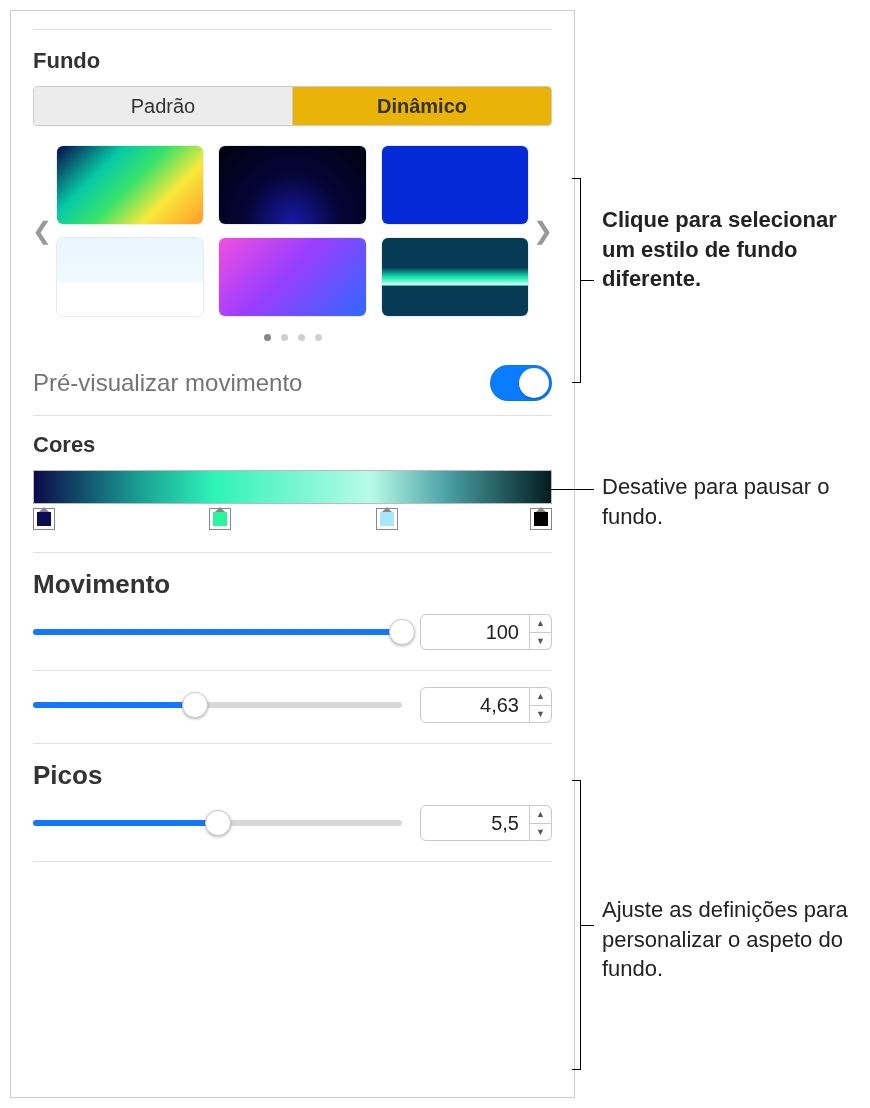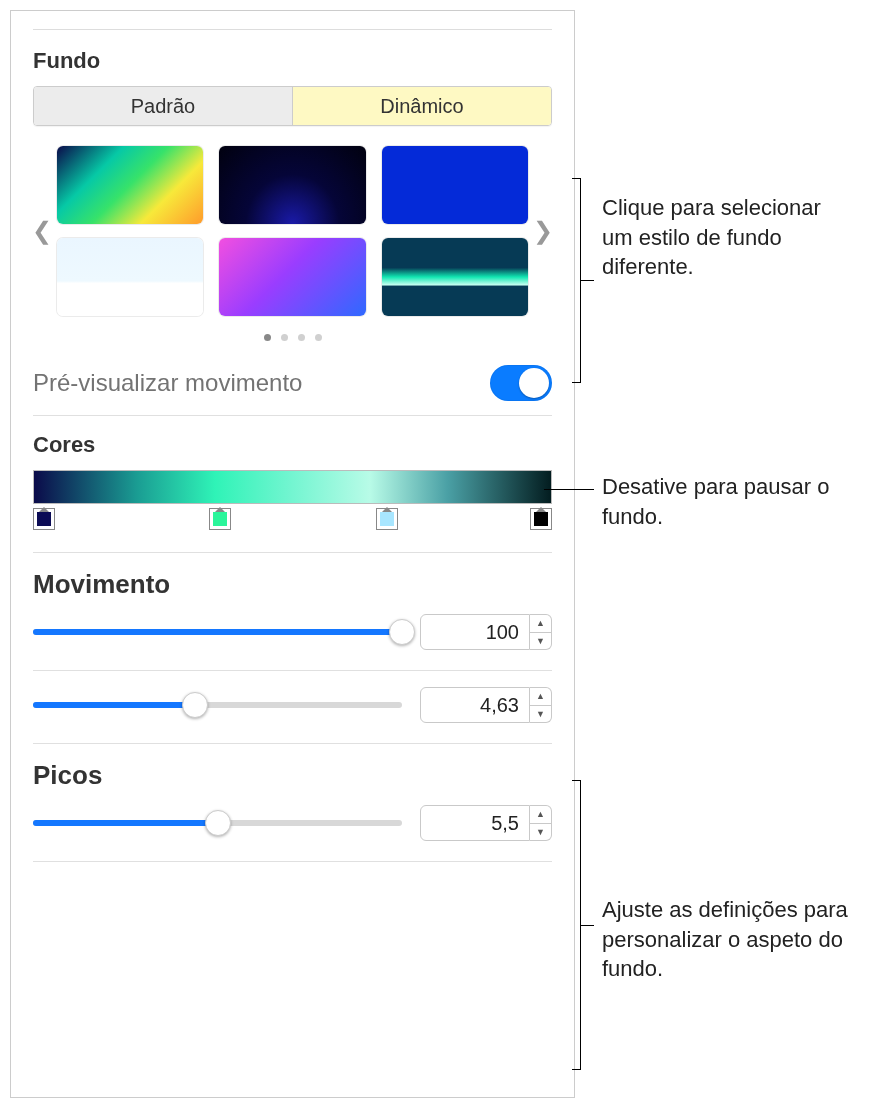--- a/index.html
+++ b/index.html
@@ -43,21 +43,21 @@
   .seg-btn {
     flex: 1;
     display: flex;
     align-items: center;
     justify-content: center;
     font-size: 20px;
     color: #333;
     cursor: pointer;
   }
   .seg-btn.inactive { background: #ececec; }
-  .seg-btn.active { background: #fef9c3; }
+  .seg-btn.active { background: #eab308; font-weight: bold; }
   .seg-div { width:1px; background:#ccc; }
   .thumbs-row {
     display: flex;
     align-items: center;
     gap: 6px;
   }
   .chev {
     width: 18px;
     display: flex;
     align-items: center;
@@ -329,20 +329,20 @@
         </div>
       </div>
     </div>
   </div>
 
   <hr class="divider">
 </div>
 
 <div class="bracket" style="left:580px; top:178px; height:205px;"></div>
 <div class="call-line" style="left:580px; top:280px; width:14px; height:1px;"></div>
-<div class="callout" style="left:602px; top:193px; width:255px;">Clique para selecionar um estilo de fundo diferente.</div>
+<div class="callout" style="left:602px; top:205px; width:255px;font-weight:bold;">Clique para selecionar um estilo de fundo diferente.</div>
 
 <div class="call-line" style="left:544px; top:489px; width:50px; height:1px;"></div>
 <div class="callout" style="left:602px; top:472px; width:255px;">Desative para pausar o fundo.</div>
 
 <div class="bracket" style="left:580px; top:780px; height:290px;"></div>
 <div class="call-line" style="left:580px; top:925px; width:14px; height:1px;"></div>
 <div class="callout" style="left:602px; top:895px; width:255px;">Ajuste as definições para personalizar o aspeto do fundo.</div>
 
 </body></html>

